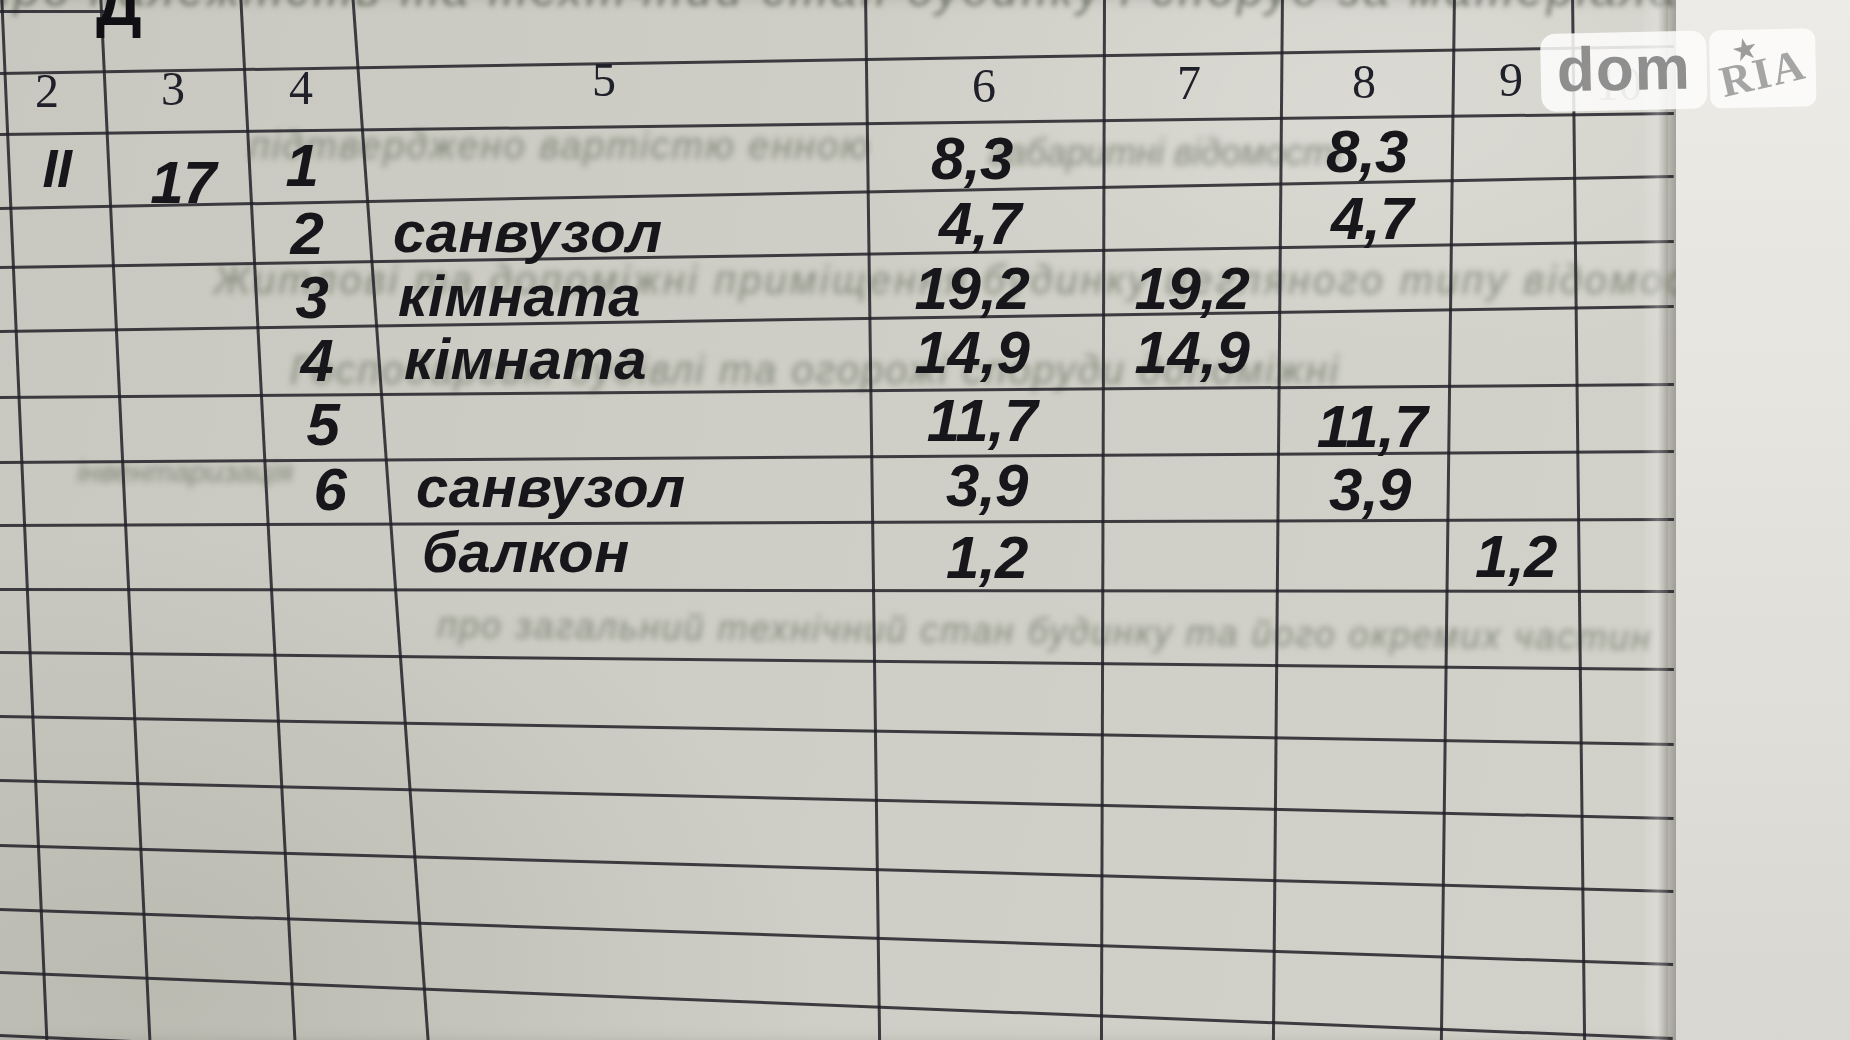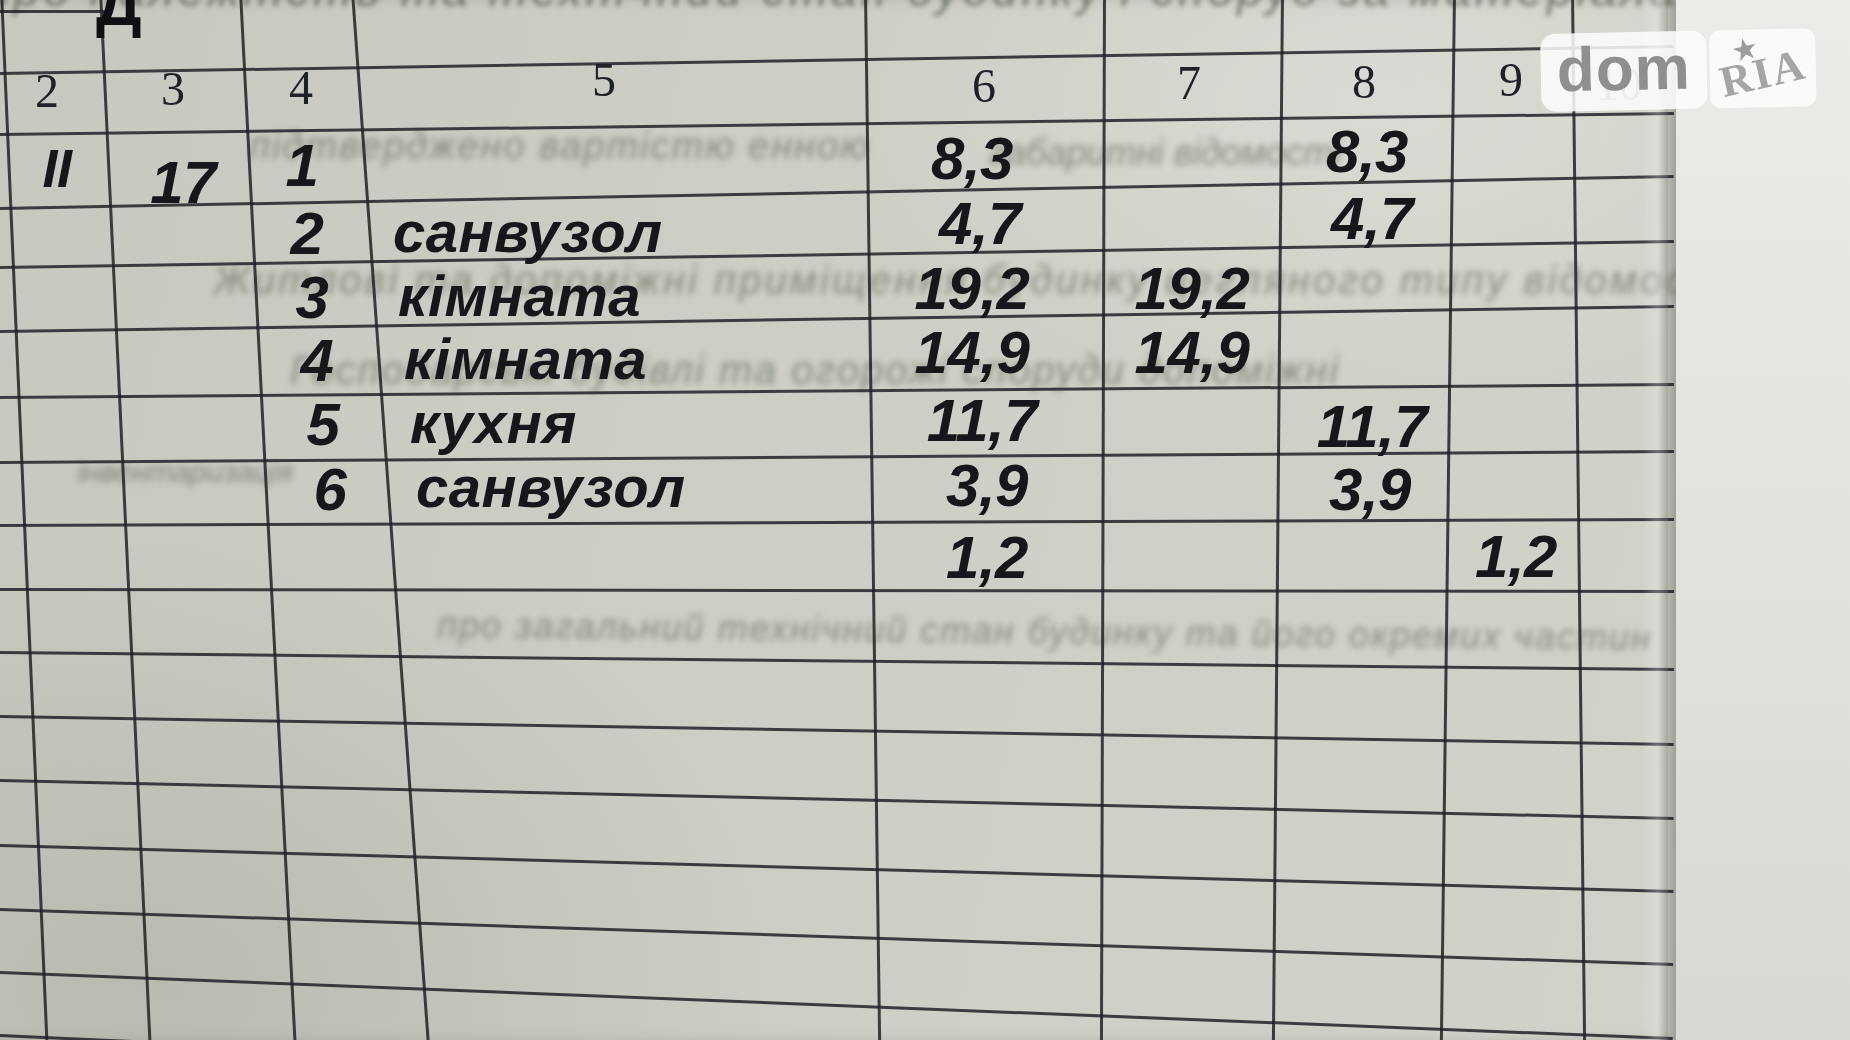--- a/index.html
+++ b/index.html
@@ -126,29 +126,29 @@
     <div class="txt name  l" style="left:398px;top:295px;">кімната</div>
     <div class="txt entry c" style="left:972px;top:288px;">19,2</div>
     <div class="txt entry c" style="left:1192px;top:288px;">19,2</div>
 
     <div class="txt entry c" style="left:317px;top:360px;">4</div>
     <div class="txt name  l" style="left:404px;top:358px;">кімната</div>
     <div class="txt entry c" style="left:972px;top:352px;">14,9</div>
     <div class="txt entry c" style="left:1192px;top:352px;">14,9</div>
 
     <div class="txt entry c" style="left:323px;top:424px;">5</div>
-    <div class="txt name  l" style="left:410px;top:422px;">кухня</div>
     <div class="txt entry c" style="left:982px;top:420px;">11,7</div>
     <div class="txt entry c" style="left:1372px;top:426px;">11,7</div>
 
     <div class="txt entry c" style="left:330px;top:489px;">6</div>
     <div class="txt name  l" style="left:416px;top:486px;">санвузол</div>
     <div class="txt entry c" style="left:987px;top:485px;">3,9</div>
     <div class="txt entry c" style="left:1370px;top:489px;">3,9</div>
 
+    <div class="txt name  l" style="left:422px;top:551px;">балкон</div>
     <div class="txt entry c" style="left:987px;top:557px;">1,2</div>
     <div class="txt entry c" style="left:1516px;top:556px;">1,2</div>
   </div>
 
   <div id="watermark">
     <div class="wm-box" id="wm-dom">
       <span>dom</span>
     </div>
     <div class="wm-box" id="wm-ria">
       <span class="star">★</span>

